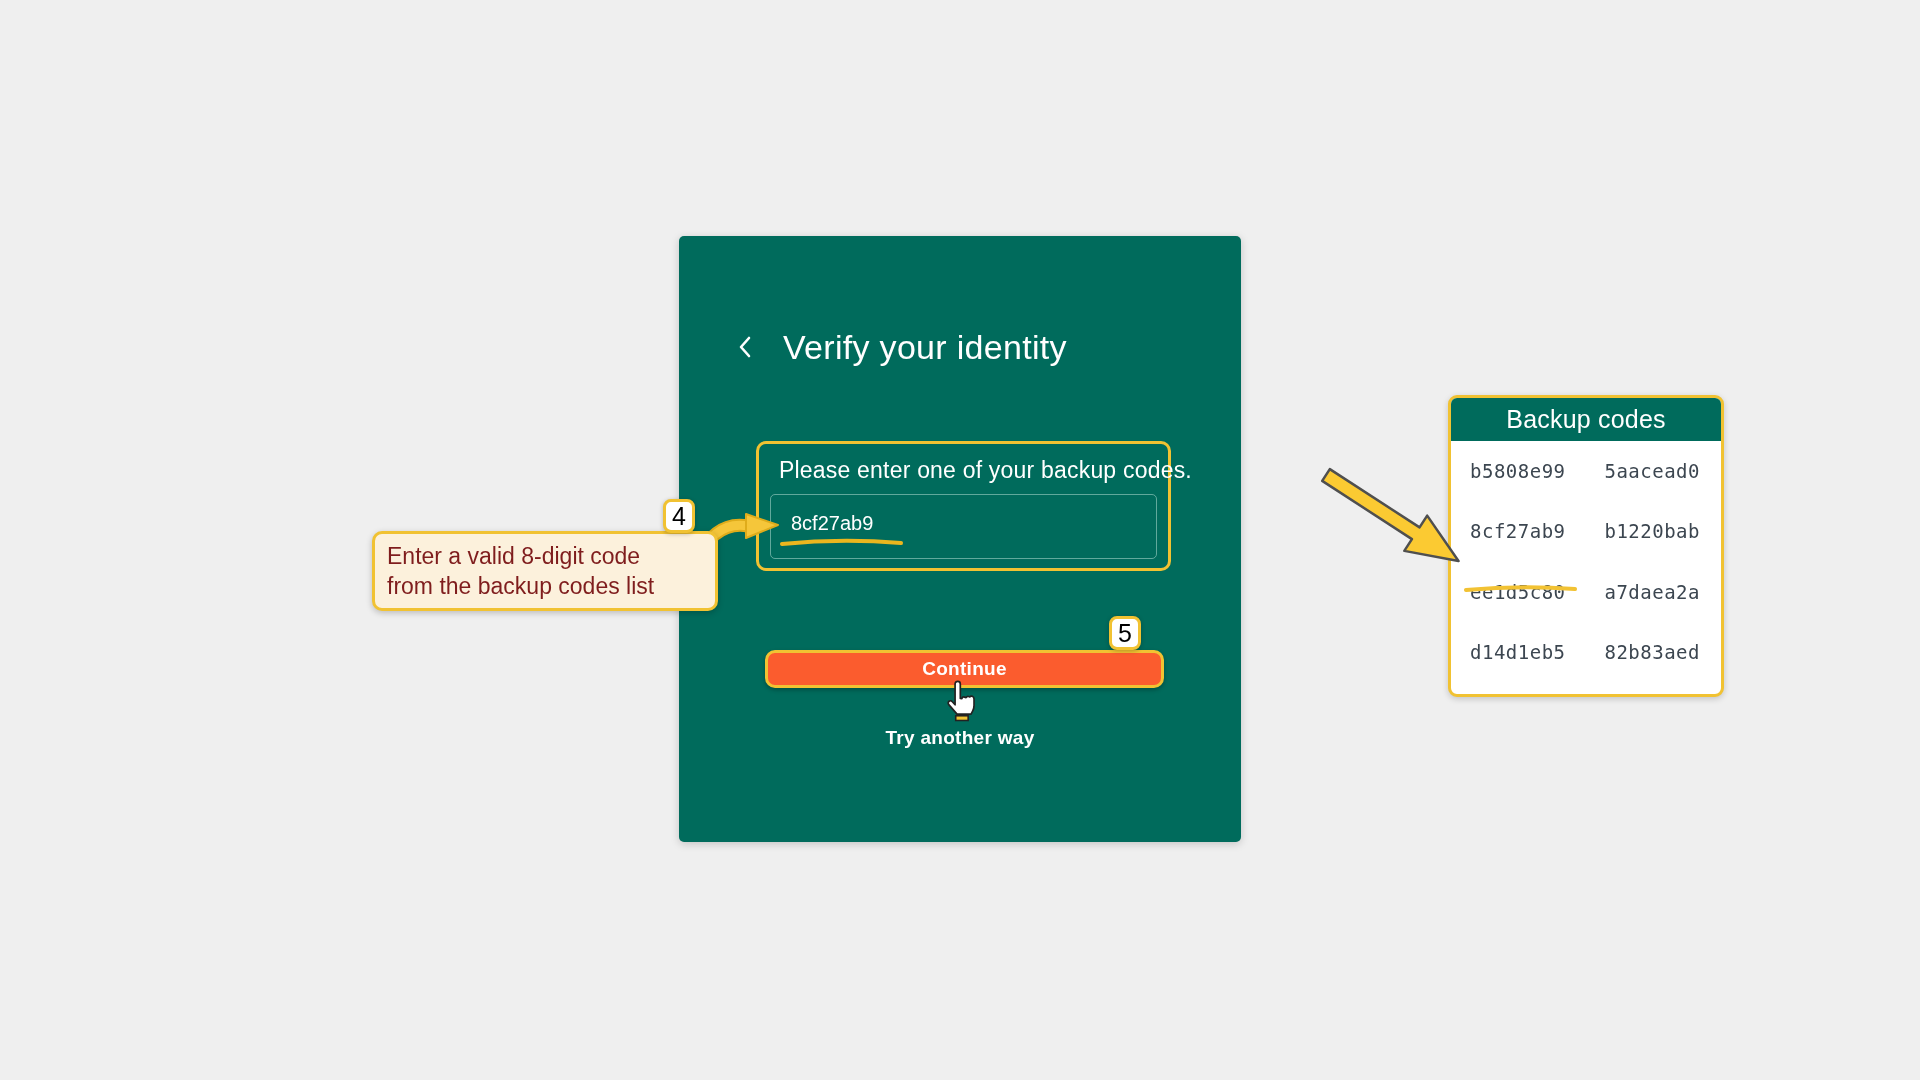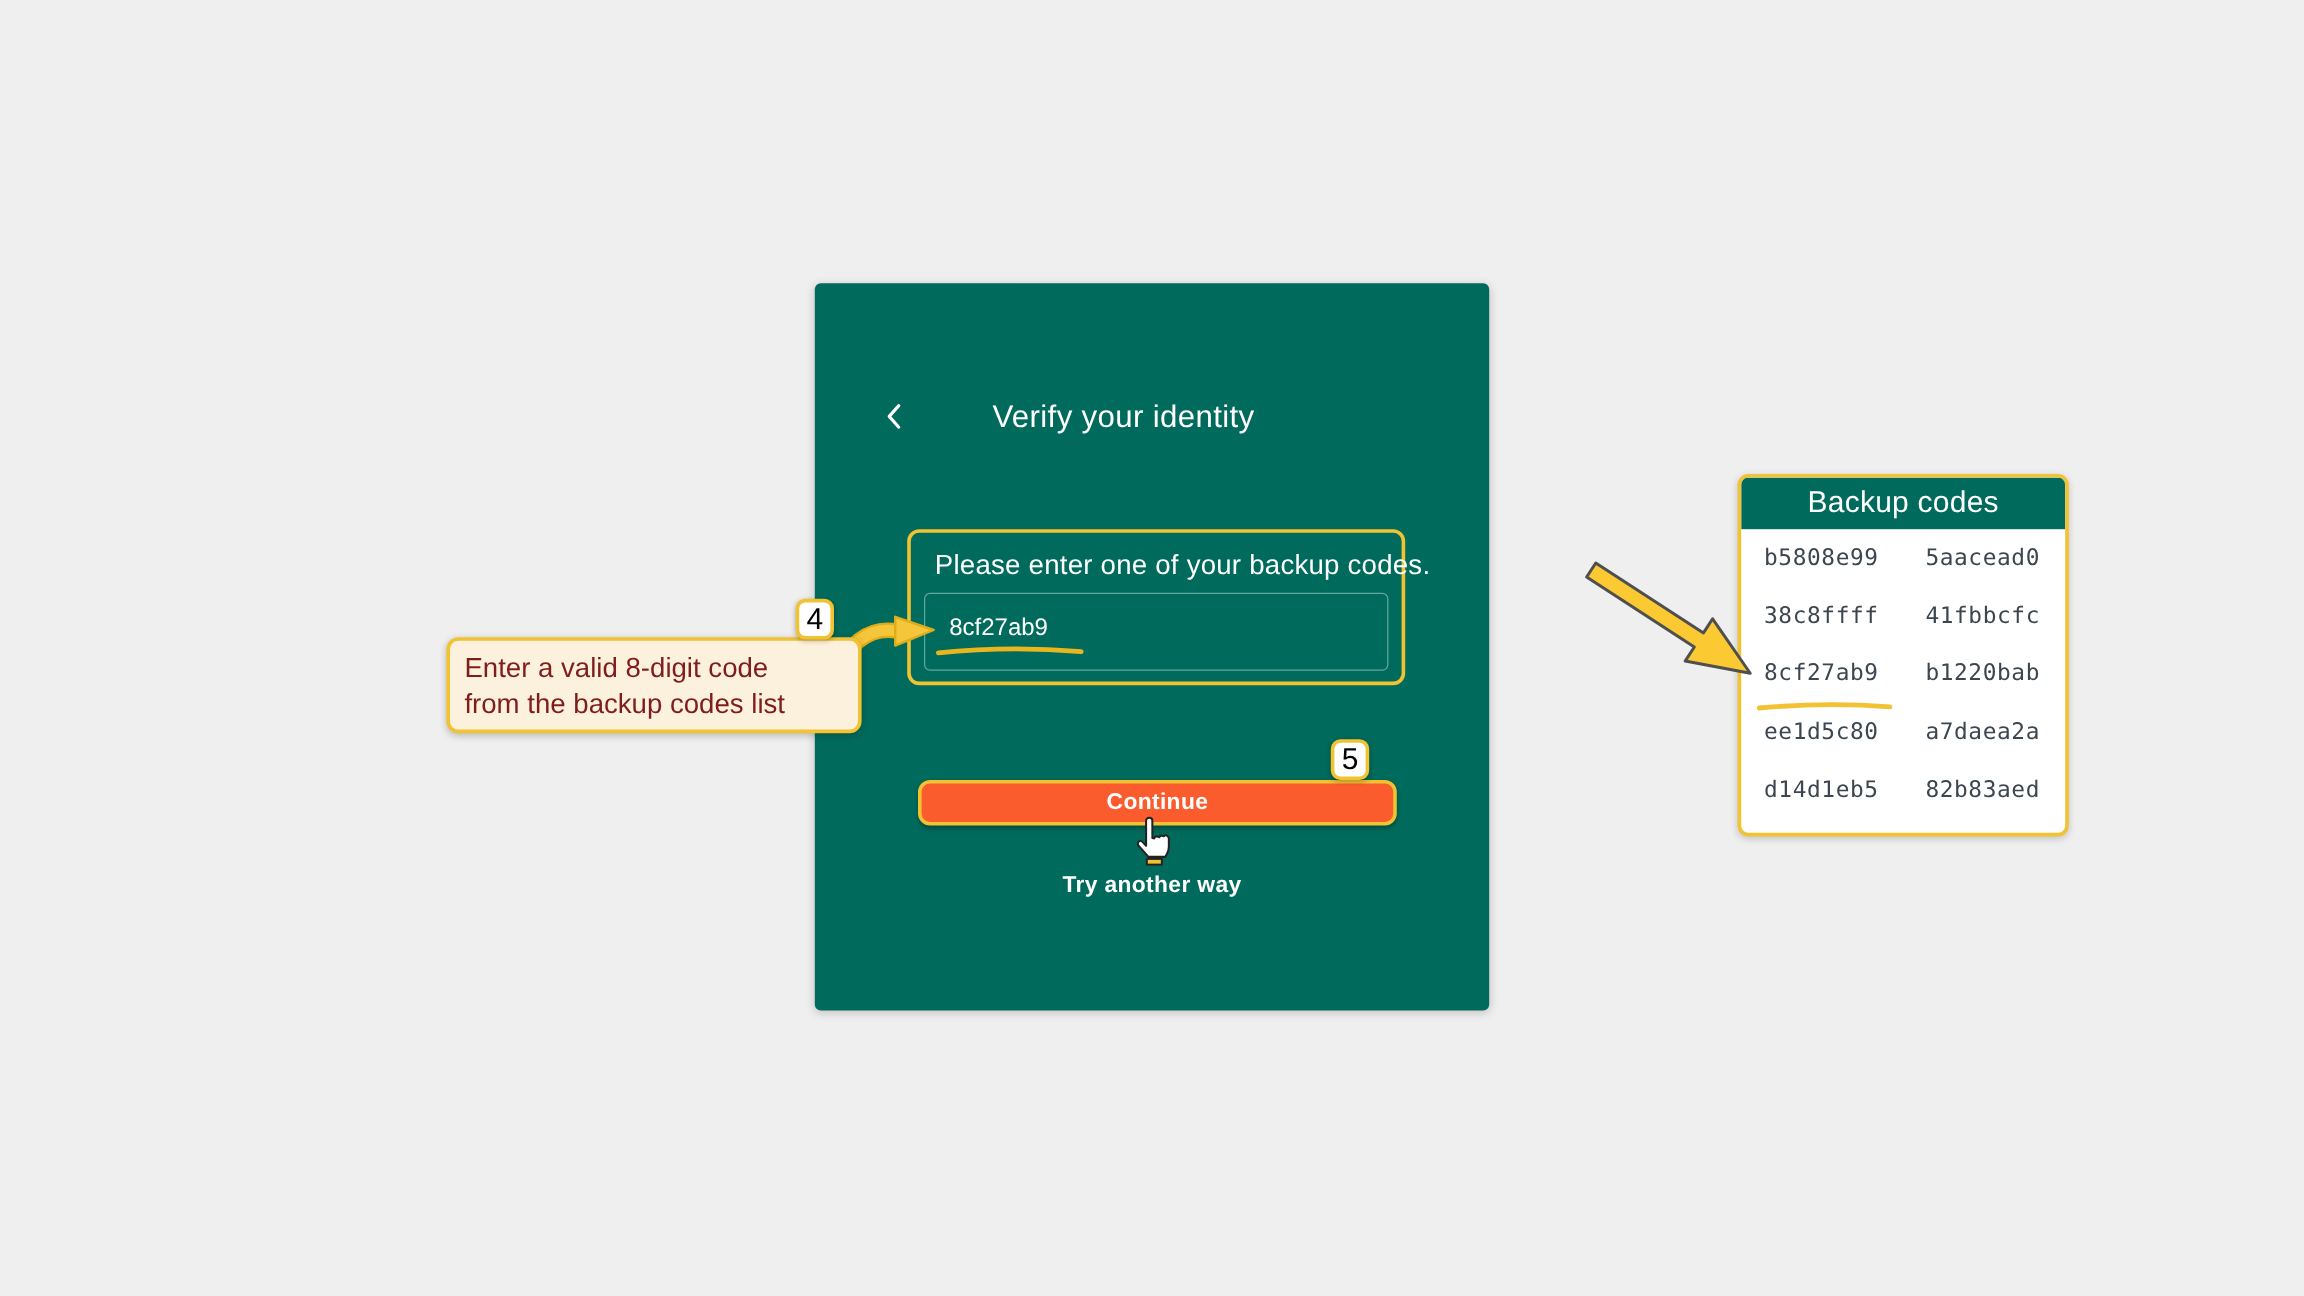--- a/index.html
+++ b/index.html
@@ -25,26 +25,25 @@
     box-shadow: 0 2px 8px rgba(0,0,0,.18);
   }
   .title-row {
     position: absolute;
     left: 58px; top: 90px;
     display: flex; align-items: center; gap: 26px;
   }
   .back-btn { width: 20px; height: 26px; display: flex; align-items: center; cursor: pointer; }
   .card-title {
     color: #ffffff;
-    font-size: 26px;
+    font-size: 34px;
     font-weight: 500;
     letter-spacing: .3px;
     line-height: 42px;
     white-space: nowrap;
-    margin-left: 44px;
   }
   .code-box {
     position: absolute;
     left: 77px; top: 205px;
     width: 415px; height: 130px;
     box-sizing: border-box;
     border: 3px solid #f1c232;
     border-radius: 10px;
   }
   .code-box-label {
@@ -246,24 +245,20 @@
   </svg>
 
   <div class="panel">
     <div class="panel-header">Backup codes</div>
     <div class="panel-body">
       <div class="code-row">
         <span class="code-cell">b5808e99</span>
         <span class="code-cell">5aacead0</span>
       </div>
       <div class="code-row">
-        <span class="code-cell">38c8ffff</span>
-        <span class="code-cell">41fbbcfc</span>
-      </div>
-      <div class="code-row">
         <span class="code-cell">8cf27ab9</span>
         <span class="code-cell">b1220bab</span>
       </div>
       <div class="code-row">
         <span class="code-cell">ee1d5c80</span>
         <span class="code-cell">a7daea2a</span>
       </div>
       <div class="code-row">
         <span class="code-cell">d14d1eb5</span>
         <span class="code-cell">82b83aed</span>

